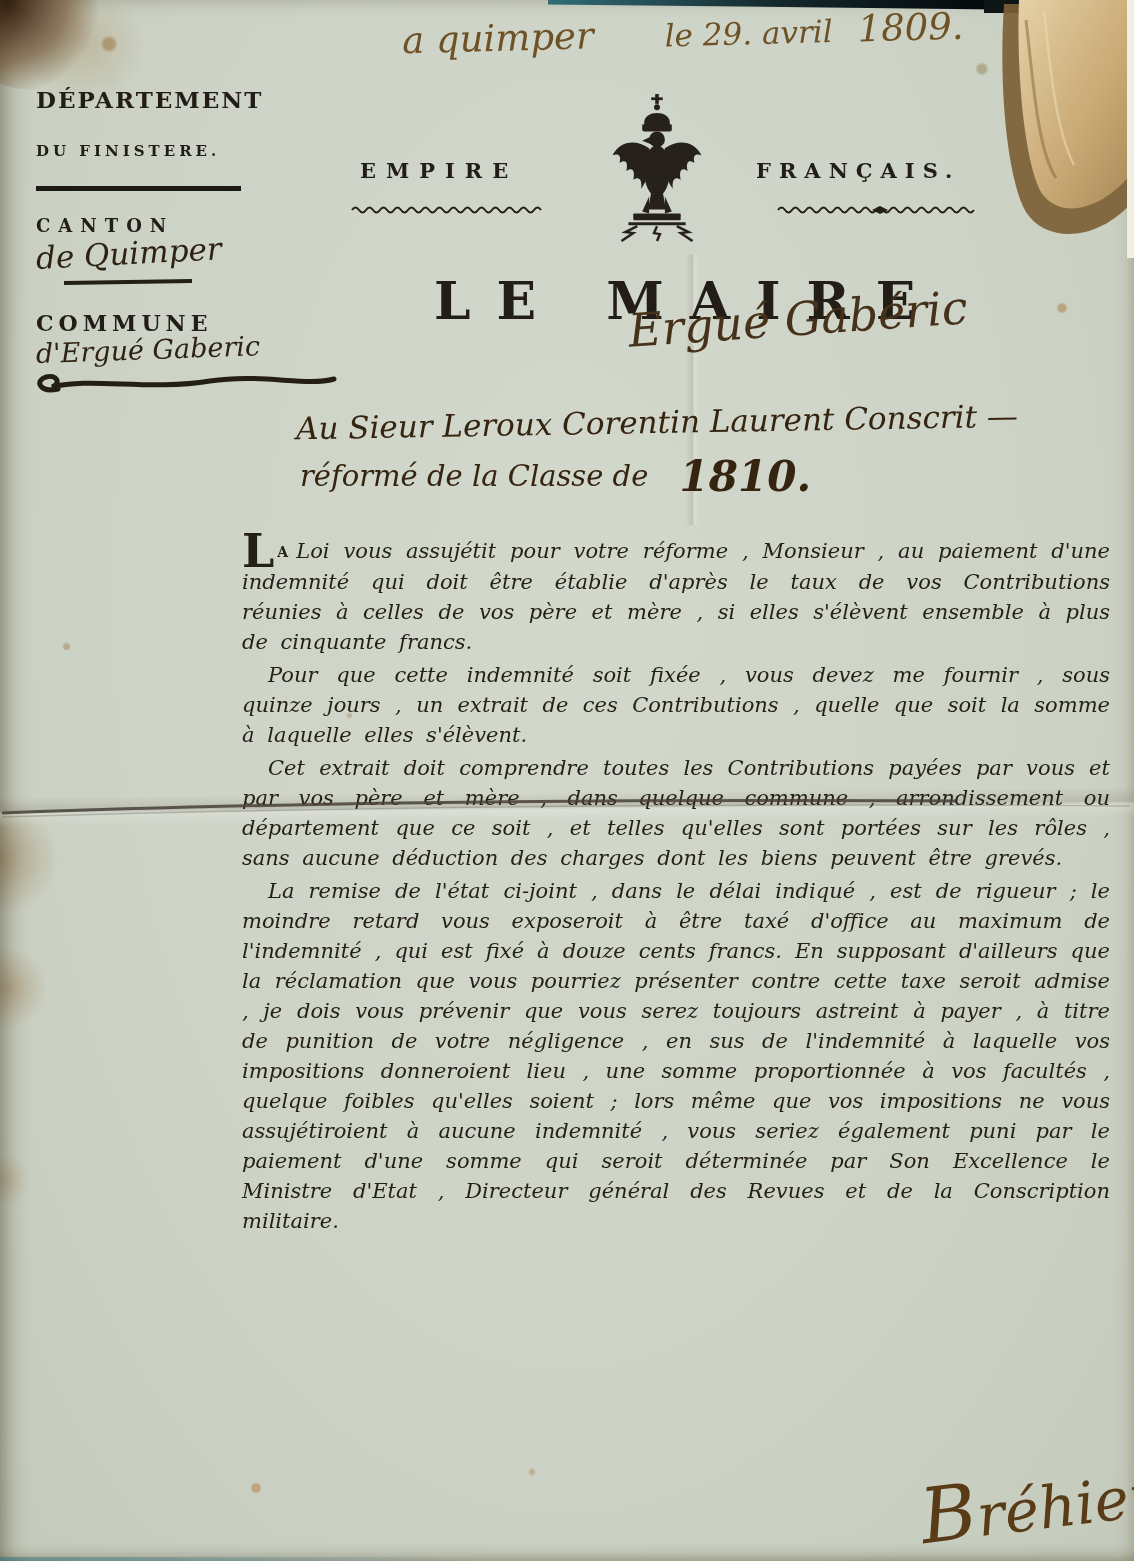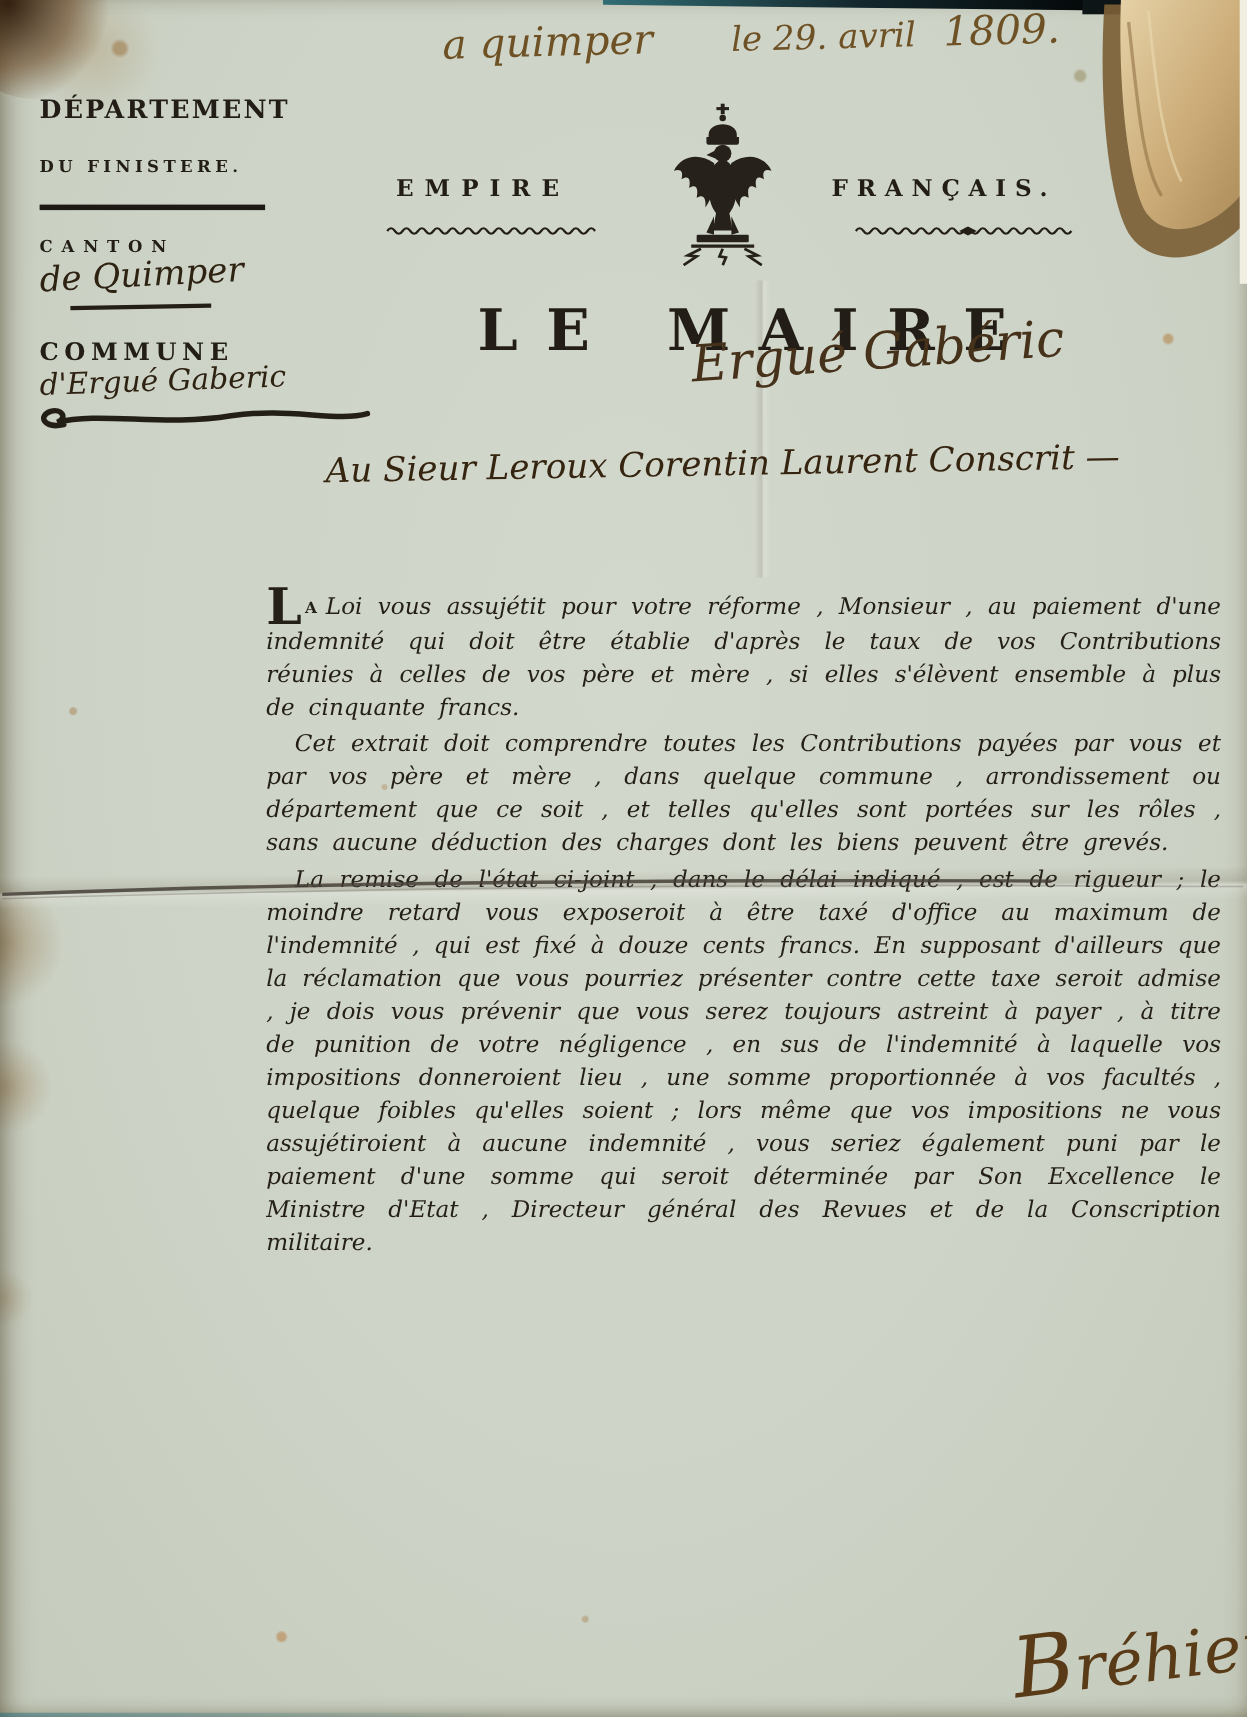--- a/index.html
+++ b/index.html
@@ -44,21 +44,21 @@
     background:linear-gradient(to right, transparent, rgba(90,80,60,.14) 45%, rgba(255,255,255,.18) 60%, transparent);}
   .hw{font-style:italic;white-space:nowrap;}
   .dateline{position:absolute;left:402px;top:12px;transform:rotate(-1.5deg);color:#6e5226;}
   .dateline .dl-place{font-size:37px;}
   .dateline .dl-date{font-size:31px;margin-left:66px;}
   .dateline .dl-year{font-size:37px;margin-left:20px;}
   .masthead{position:absolute;left:36px;top:86px;width:230px;}
   .m-l1{font-size:23px;font-weight:bold;letter-spacing:2px;}
   .m-l2{font-size:15px;font-weight:bold;letter-spacing:4px;margin-top:29px;}
   .m-rule{width:205px;height:5px;background:#1d1a15;margin-top:26px;}
-  .m-canton{font-size:15px;font-weight:bold;letter-spacing:8px;margin-top:24px;}
+  .m-canton{font-size:18px;font-weight:bold;letter-spacing:8px;margin-top:24px;}
   .m-canton-hw{font-size:31px;color:#2e2212;margin-top:4px;transform:rotate(-3deg);transform-origin:left;}
   .m-underline{width:128px;height:4px;background:#241f16;margin:4px 0 0 28px;transform:rotate(-1deg);}
   .m-commune{font-size:22px;font-weight:bold;letter-spacing:5px;margin-top:26px;}
   .m-commune-hw{font-size:27px;color:#2e2212;margin-top:2px;transform:rotate(-2deg);transform-origin:left;}
   .m-flourish{margin:2px 0 0 -6px;}
   .empire{position:absolute;left:360px;top:158px;font-size:21px;font-weight:bold;letter-spacing:10px;white-space:nowrap;}
   .francais{position:absolute;left:756px;top:158px;font-size:21px;font-weight:bold;letter-spacing:8px;white-space:nowrap;}
   .sq{position:absolute;top:203px;height:14px;}
   .sq-left{left:350px;}
   .sq-right{left:776px;}
@@ -139,25 +139,30 @@
       <rect x="31" y="130" width="58" height="3"></rect>
       <polyline points="40,134 28,140 36,141 24,149" fill="none" stroke="#26211a" stroke-width="2.5"></polyline>
       <polyline points="80,134 92,140 84,141 96,149" fill="none" stroke="#26211a" stroke-width="2.5"></polyline>
       <polyline points="60,134 57,141 63,142 60,149" fill="none" stroke="#26211a" stroke-width="2.5"></polyline>
     </g>
   </svg>
 
   <div class="t1">LE MAIRE</div>
   <div class="t2-hw hw">Ergué Gabéric</div>
   <div class="addressee hw">Au Sieur Leroux Corentin Laurent Conscrit —</div>
+  <div class="classline hw">
+    <span>réformé de la Classe de</span>
+    <span class="year">1810.</span>
+  </div>
 
   <div class="bodytext">
     <p class="first">
       <span class="initial">L</span><span class="initial-sm">A</span><span>Loi vous assujétit pour votre réforme , Monsieur , au paiement d'une indemnité qui doit être établie d'après le taux de vos Contributions réunies à celles de vos père et mère , si elles s'élèvent ensemble à plus de cinquante francs.</span>
     </p>
+    <p>Pour que cette indemnité soit fixée , vous devez me fournir , sous quinze jours , un extrait de ces Contributions , quelle que soit la somme à laquelle elles s'élèvent.</p>
     <p>Cet extrait doit comprendre toutes les Contributions payées par vous et par vos père et mère , dans quelque commune , arrondissement ou département que ce soit , et telles qu'elles sont portées sur les rôles , sans aucune déduction des charges dont les biens peuvent être grevés.</p>
     <p>La remise de l'état ci-joint , dans le délai indiqué , est de rigueur ; le moindre retard vous exposeroit à être taxé d'office au maximum de l'indemnité , qui est fixé à douze cents francs. En supposant d'ailleurs que la réclamation que vous pourriez présenter contre cette taxe seroit admise , je dois vous prévenir que vous serez toujours astreint à payer , à titre de punition de votre négligence , en sus de l'indemnité à laquelle vos impositions donneroient lieu , une somme proportionnée à vos facultés , quelque foibles qu'elles soient ; lors même que vos impositions ne vous assujétiroient à aucune indemnité , vous seriez également puni par le paiement d'une somme qui seroit déterminée par Son Excellence le Ministre d'Etat , Directeur général des Revues et de la Conscription militaire.</p>
   </div>
 
   <svg class="strike-overlay" width="1134" height="1561" viewBox="0 0 1134 1561">
     <path d="M2,813 C240,804 560,799 956,801" fill="none" stroke="#474038" stroke-width="3" opacity="0.85"></path>
     <path d="M2,817 C300,808 700,803 1130,806" fill="none" stroke="#6a6258" stroke-width="1.4" opacity="0.35"></path>
   </svg>
 
   <div class="signature hw">

